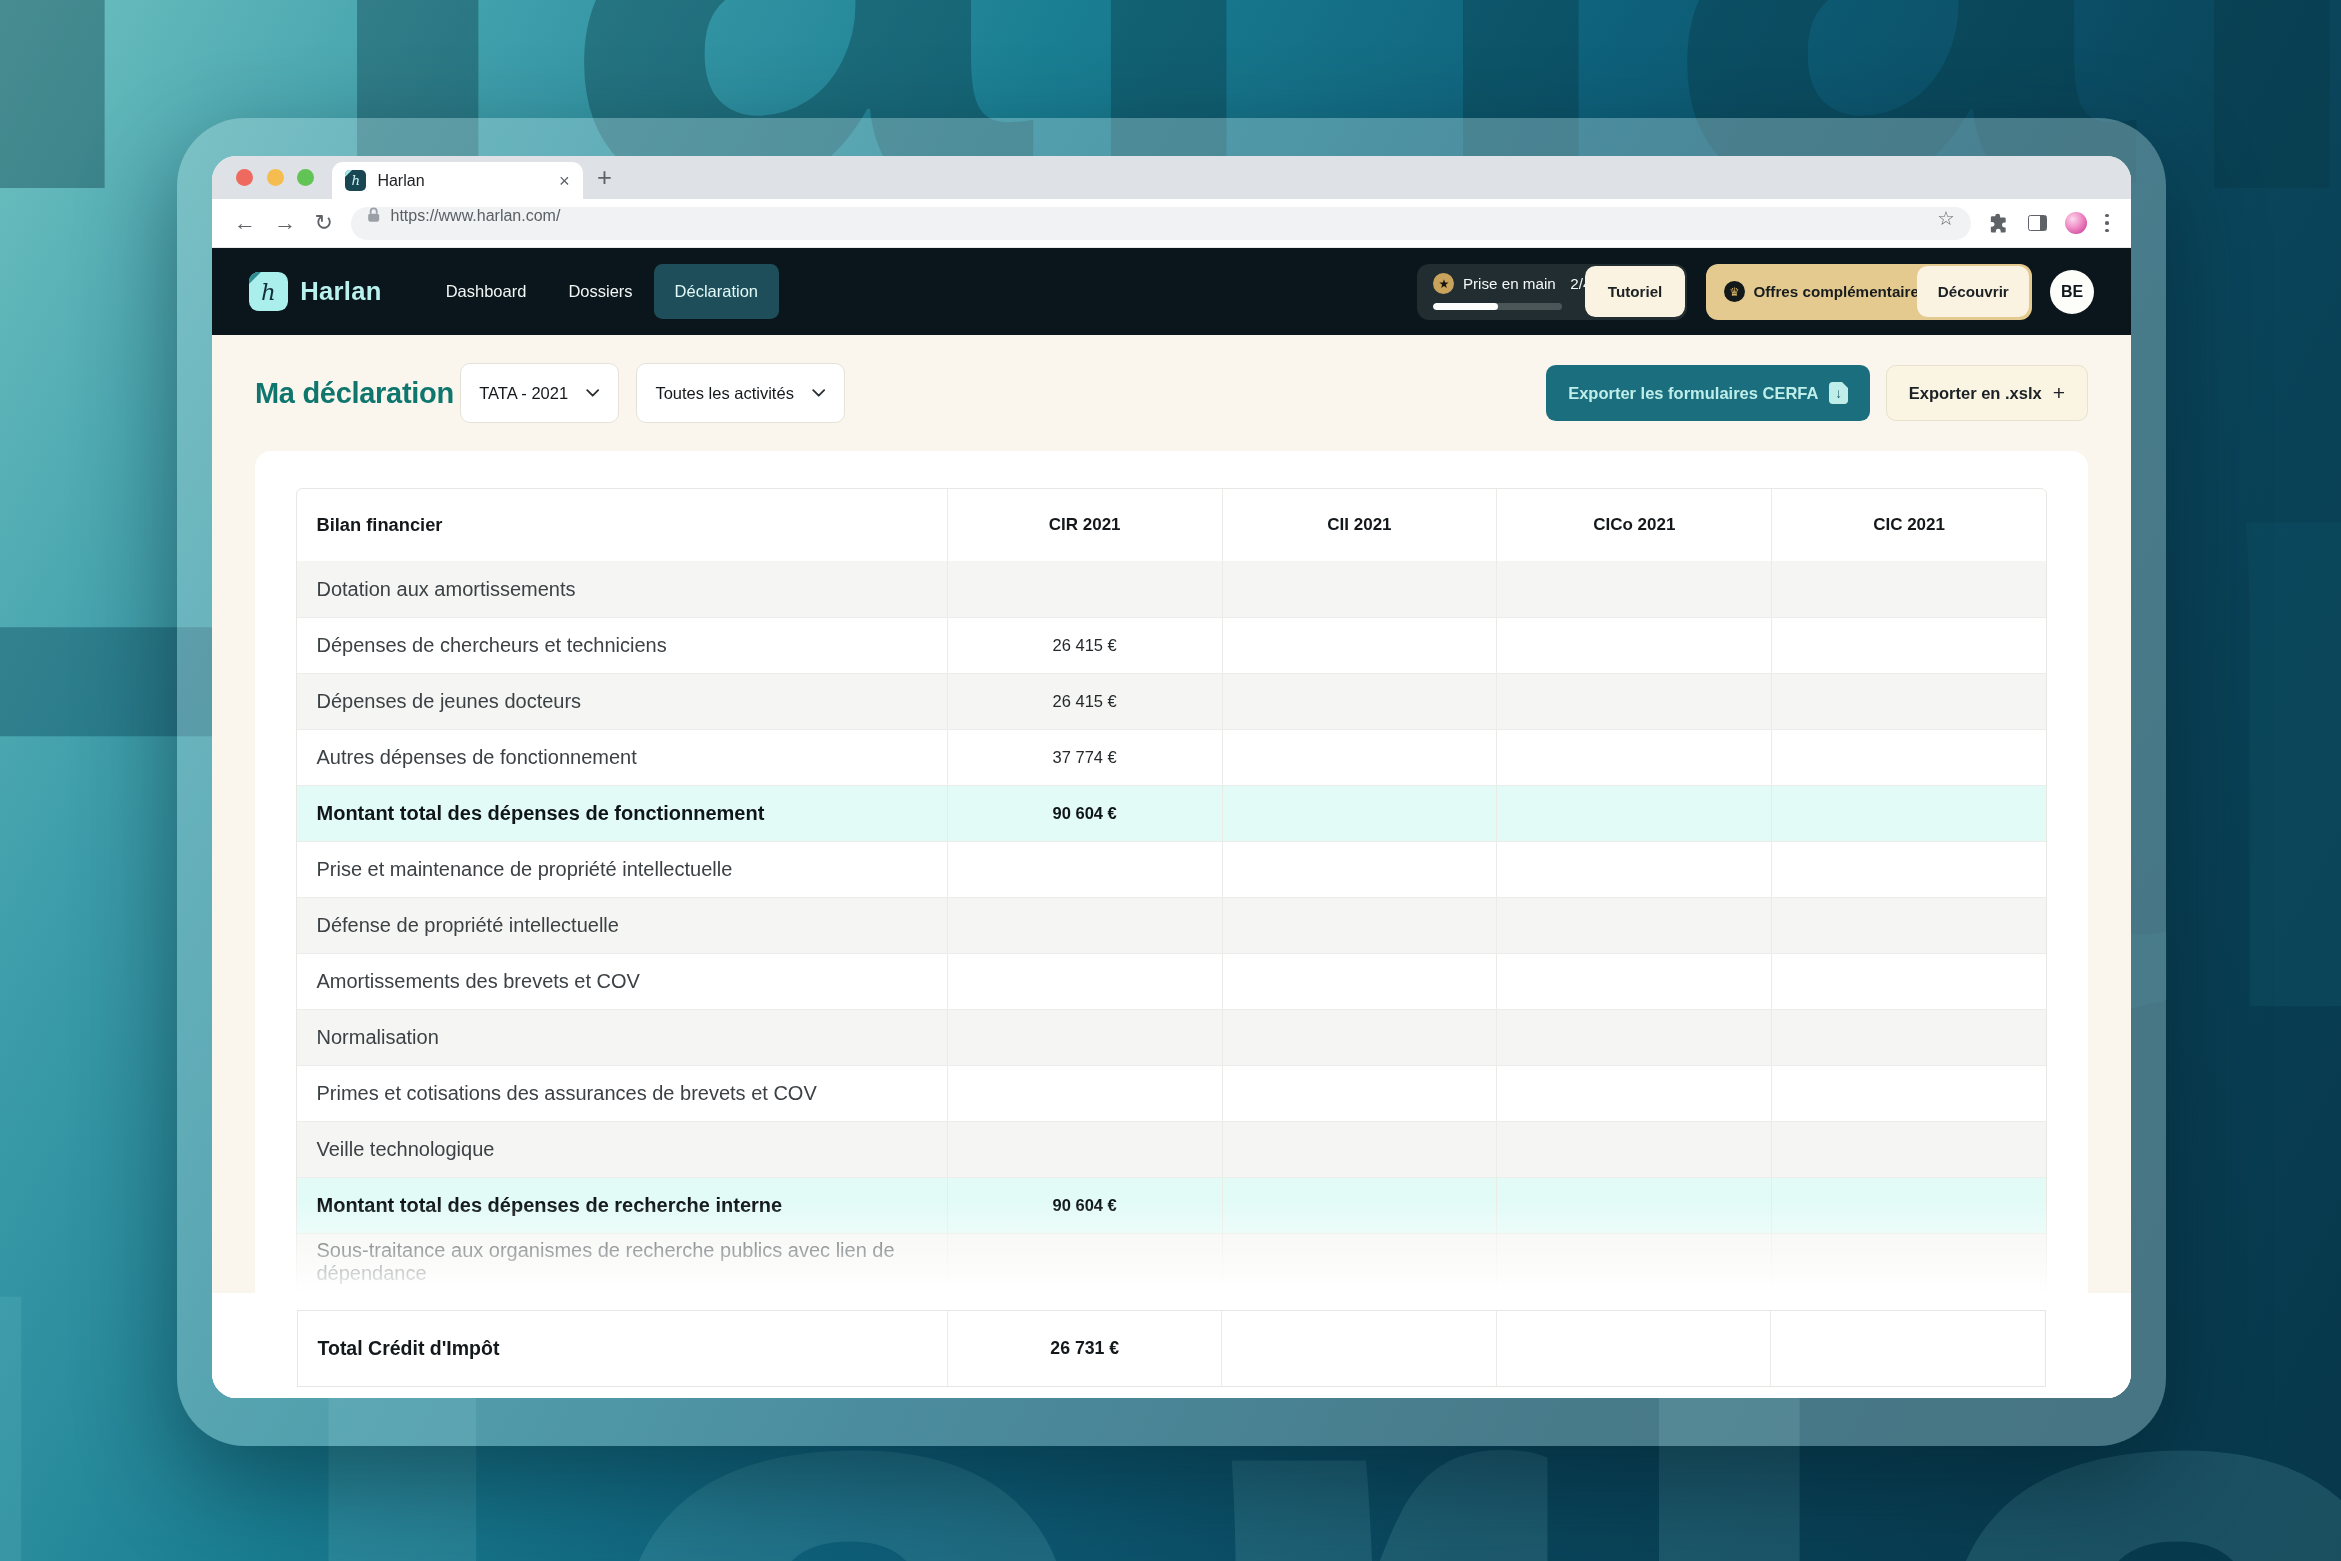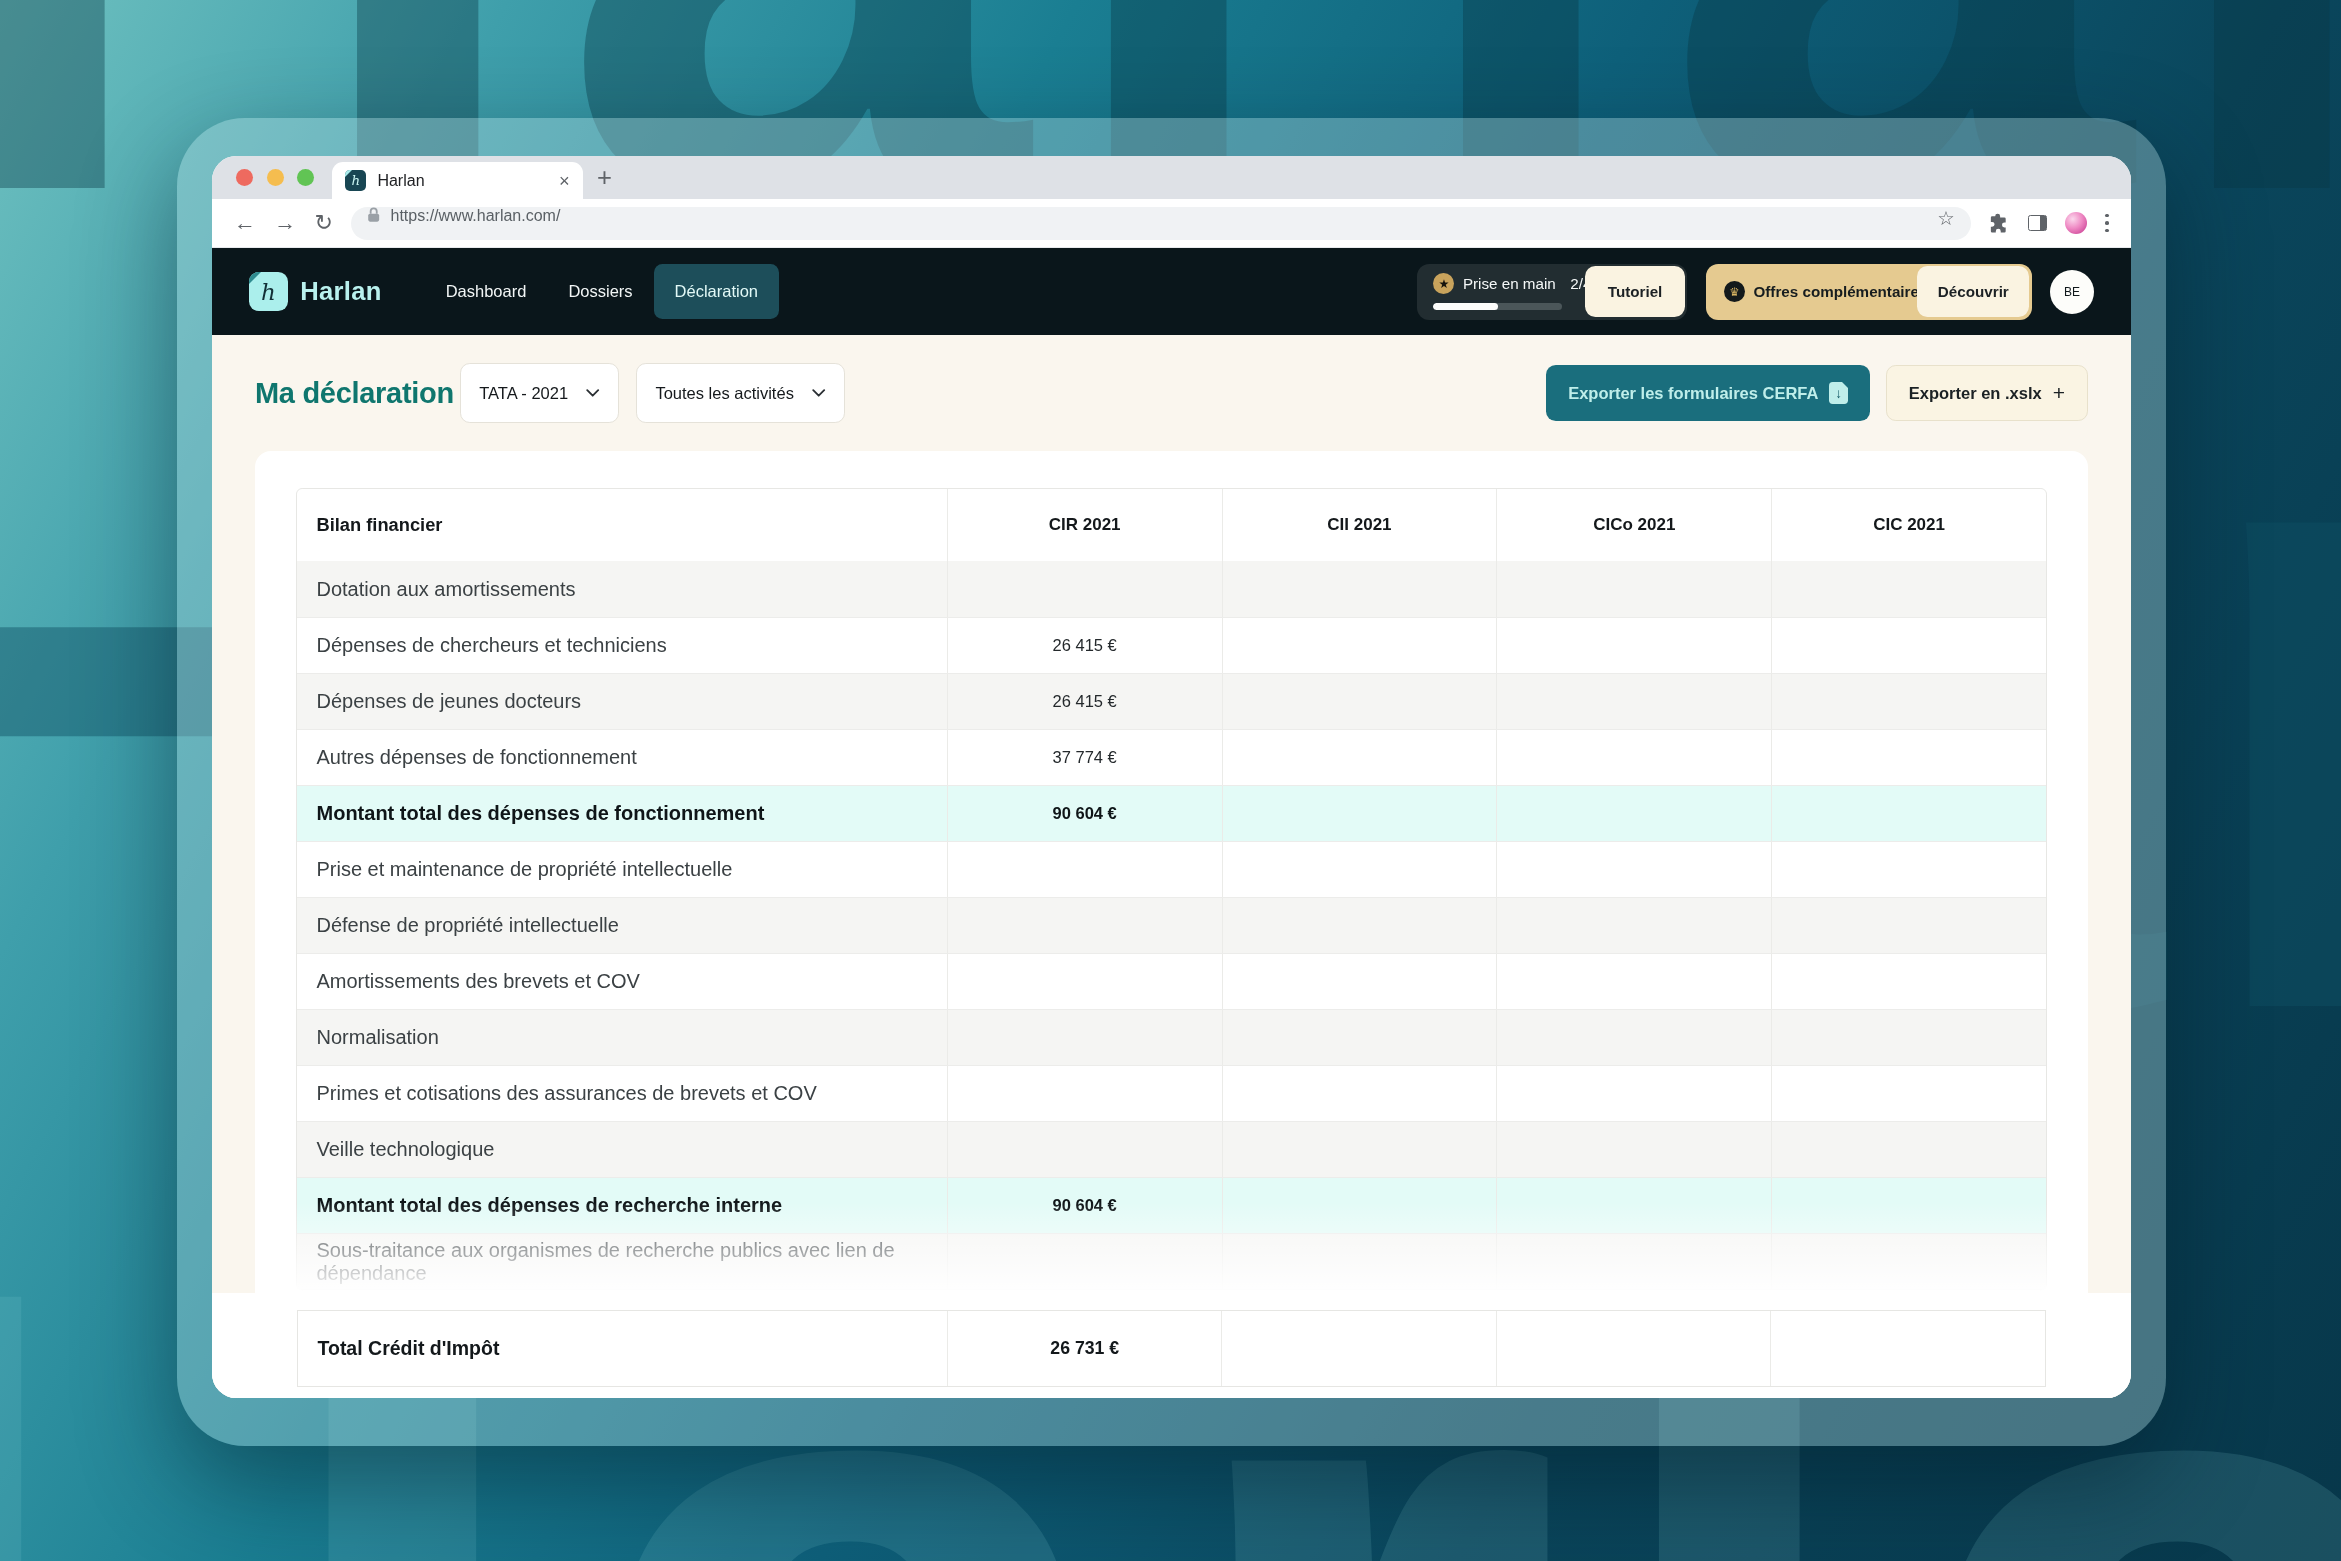--- a/index.html
+++ b/index.html
@@ -83,21 +83,21 @@
 
   .offers { position:relative; width:326px; height:56px; border-radius:12.2px; background:#e5ca90;
             display:flex; align-items:center; padding-left:18.3px; gap:8.5px; }
   .dark-circle { width:21px; height:21px; border-radius:50%; background:#13191b; color:#d8b463;
                  font-family:"DejaVu Sans", sans-serif; font-size:11.6px;
                  display:flex; align-items:center; justify-content:center; }
   .offers-label { font-size:15.2px; font-weight:600; color:#171d1f; }
   .offers .pill-btn { width:112px; }
 
   .avatar { width:44px; height:44px; border-radius:50%; background:#fdfdfa; color:#10181b;
-            font-size:12px; font-weight:400; display:flex; align-items:center; justify-content:center; }
+            font-size:16px; font-weight:700; display:flex; align-items:center; justify-content:center; }
 
   
   .content { position:absolute; left:0; top:179px; right:0; bottom:0; background:#faf6ee; }
   .head-row { position:absolute; left:43px; right:43px; top:28px; height:60px;
               display:flex; align-items:center; }
   .page-title { font-size:29px; font-weight:700; color:#0f766e; letter-spacing:-0.3px; }
   .select { height:60px; border-radius:9.8px; border:1.2px solid #e5e2d9; background:#fff;
             display:flex; align-items:center; padding:0 18.3px; gap:18.3px;margin-left:6px; }
   .select:nth-of-type(2){ margin-left:41px; }
   .select + .select { margin-left:17px; }

